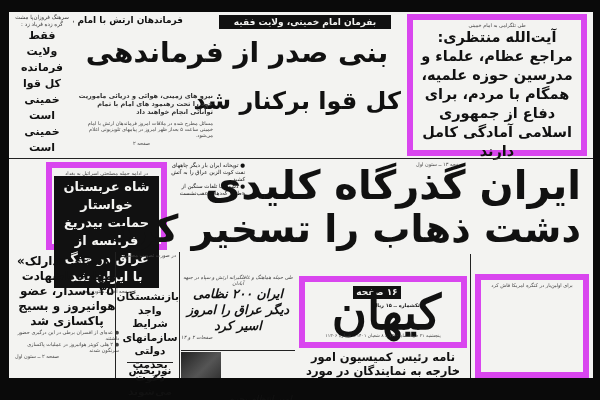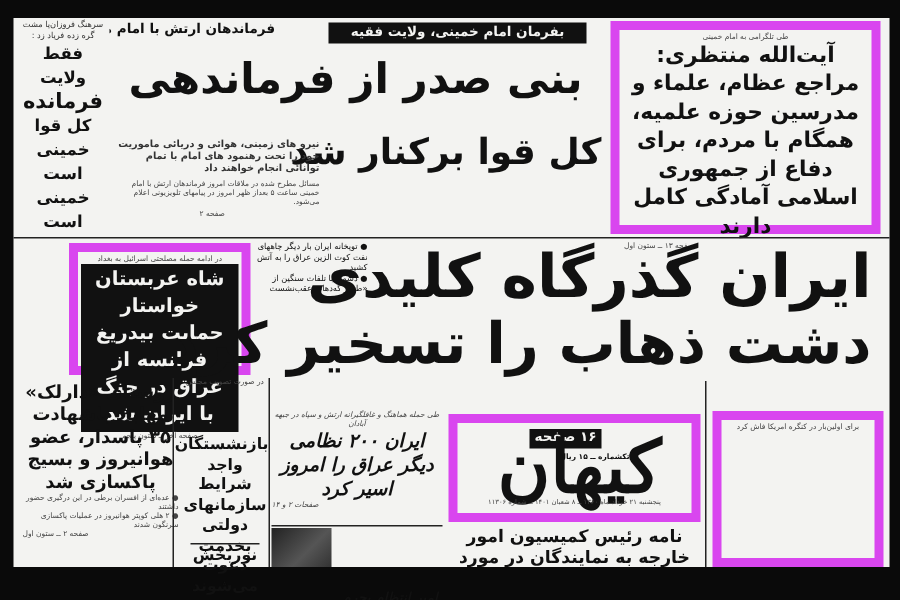--- a/index.html
+++ b/index.html
@@ -16,21 +16,21 @@
   .center{text-align:center;}
 </style>
 </head>
 <body>
 
 <div class="paper">
 
   <div class="abs" style="right:523px;top:2px;width:56px;height:142px;">
     <div class="small center" style="font-size:5.5px;line-height:7px;">سرهنگ فروزان‌پا مشت گره زده فریاد زد :</div>
     <div class="hd" style="font-size:11px;line-height:16px;">فقط ولایت</div>
-    <div class="hd" style="font-size:14px;line-height:16px;">فرمانده</div>
+    <div class="hd" style="font-size:11px;line-height:16px;">فرمانده</div>
     <div class="hd" style="font-size:11px;line-height:16px;">کل قوا</div>
     <div class="hd" style="font-size:11px;line-height:16px;">خمینی</div>
     <div class="hd" style="font-size:11px;line-height:16px;">است</div>
     <div class="hd" style="font-size:11px;line-height:16px;">خمینی</div>
     <div class="hd" style="font-size:11px;line-height:16px;">است</div>
   </div>
 
   <div class="abs" style="right:192px;top:0;width:328px;height:142px;">
     <div class="hd" style="position:absolute;left:0;top:2px;width:110px;font-size:9px;line-height:12px;white-space:nowrap;overflow:hidden;">فرماندهان ارتش با امام ملاقات کردند</div>
     <div class="blk hd" style="position:absolute;right:10px;top:3px;width:172px;font-size:9px;line-height:14px;">بفرمان امام خمینی، ولایت فقیه</div>

